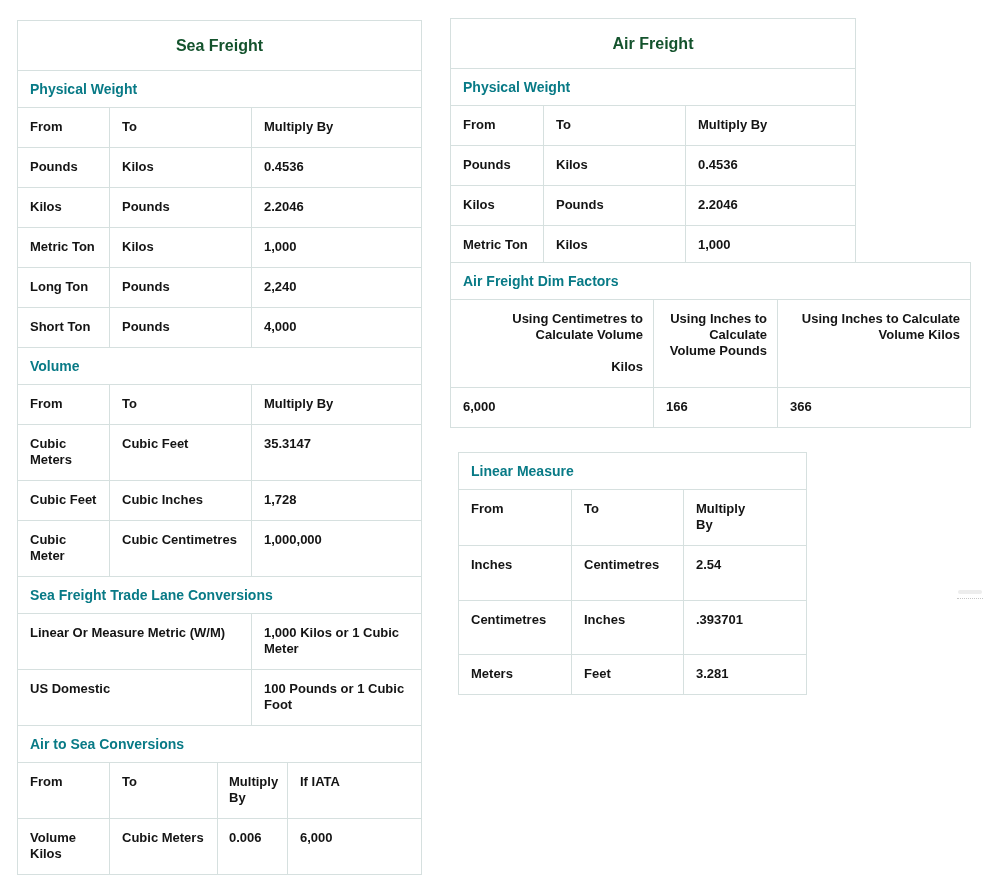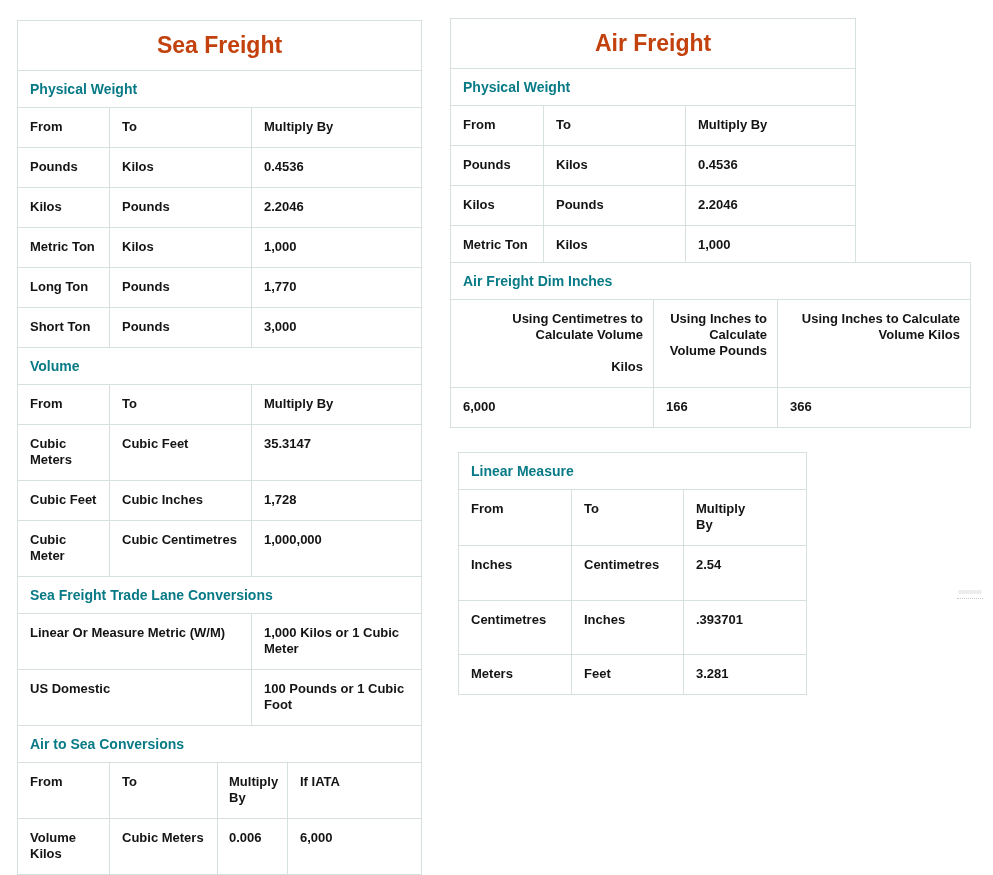--- a/index.html
+++ b/index.html
@@ -16,22 +16,22 @@
     border:1px solid #d6e0df;
     padding:11px 10px 12px 12px;
     font-size:13px;
     line-height:16px;
     vertical-align:top;
     white-space:pre-line;
     overflow:hidden;
   }
   tr.title-row td {
     text-align:center;
-    color:#c2410c;
-    font-size:23px;
+    color:#14532d;
+    font-size:16px;
     line-height:21px;
     padding:14px 10px;
   }
   tr.section-row td {
     color:#087a86;
     font-size:14px;
     line-height:16px;
     padding:10px 10px 10px 12px;
   }
   td.indent-lg { padding-left:18px; }
@@ -89,26 +89,26 @@
       <td>2.2046</td>
     </tr>
     <tr>
       <td>Metric Ton</td>
       <td>Kilos</td>
       <td>1,000</td>
     </tr>
     <tr>
       <td>Long Ton</td>
       <td>Pounds</td>
-      <td>1,770</td>
+      <td>2,240</td>
     </tr>
     <tr>
       <td>Short Ton</td>
       <td>Pounds</td>
-      <td>3,000</td>
+      <td>4,000</td>
     </tr>
     <tr class="section-row">
       <td colspan="3">Volume</td>
     </tr>
     <tr>
       <td>From</td>
       <td>To</td>
       <td>Multiply By</td>
     </tr>
     <tr>
@@ -215,21 +215,21 @@
   </table>
 
 <table class="tbl-dim">
   <colgroup>
       <col style="width:203px">
       <col style="width:124px">
       <col style="width:193px">
     </colgroup>
   <tbody>
       <tr class="section-row">
-    <td colspan="3" class="indent-md">Air Freight Dim Inches</td>
+    <td colspan="3" class="indent-md">Air Freight Dim Factors</td>
   </tr>
   <tr class="h76">
     <td>Using Centimetres to Calculate Volume
 
 Kilos</td>
     <td>Using Inches to Calculate Volume Pounds</td>
     <td>Using Inches to Calculate Volume Kilos</td>
   </tr>
   <tr>
     <td>6,000</td>

